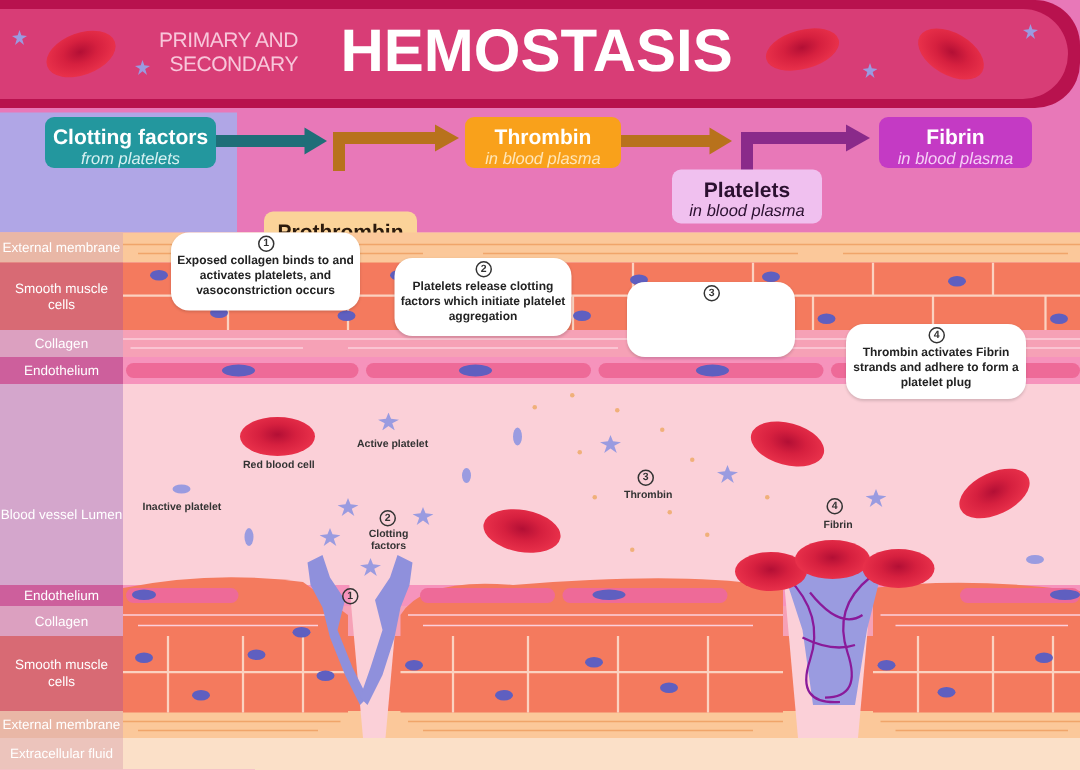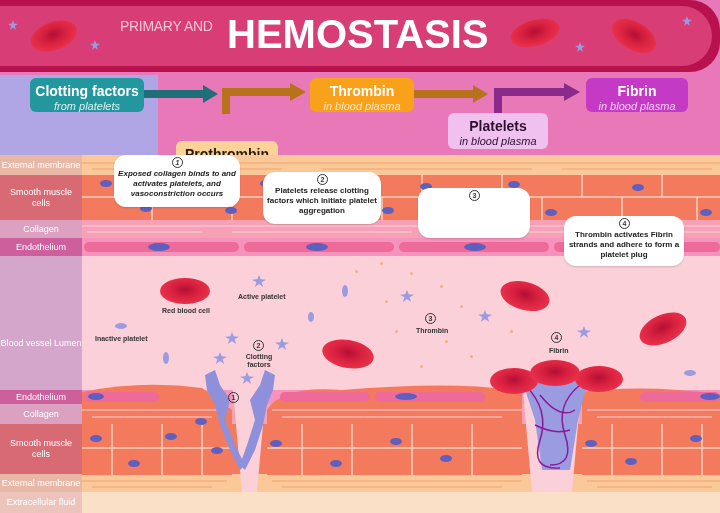--- a/index.html
+++ b/index.html
@@ -4,21 +4,21 @@
 <style>
   * { box-sizing: border-box; margin: 0; padding: 0; }
   body { width: 720px; height: 513px; overflow: hidden; font-family: "Liberation Sans", sans-serif; background: #f4b6c8; position: relative; }
   .abs { position: absolute; }
 
   
   .top-bg { left: 0; top: 0; width: 720px; height: 155px; background: #e878b8; }
   .top-left-bg { left: 0; top: 75px; width: 158px; height: 80px; background: #b0a6e6; }
   .banner-outer { left: 0; top: 0; width: 720px; height: 72px; background: #b8124e; border-radius: 0 30px 30px 0; }
   .banner { left: 0; top: 6px; width: 712px; height: 60px; background: #d83d76; border-radius: 0 30px 30px 0; }
-  .banner-small { left: 120px; top: 18px; color: #f8c6da; font-size: 14px; line-height: 16px; text-align: right; letter-spacing: -0.3px; }
+  .banner-small { left: 106px; top: 18px; color: #f8c6da; font-size: 14px; line-height: 16px; text-align: right; letter-spacing: -0.3px; }
   .banner-title { left: 227px; top: 12px; color: #fff; font-size: 40px; font-weight: bold; letter-spacing: 0px; }
 
   .box { border-radius: 6px; text-align: center; padding-top: 5px; }
   .box .t { font-weight: bold; font-size: 14px; line-height: 16px; }
   .box .s { font-style: italic; font-size: 11px; line-height: 14px; }
   .b-clot { left: 30px; top: 78px; width: 114px; height: 34px; background: #23979e; color: #fff; }
   .b-clot .s { color: #d6f1f2; }
   .b-pro { left: 176px; top: 113px; width: 102px; height: 36px; background: #fbd399; color: #2b1a0c; margin-top: 28px; }
   .b-thr { left: 310px; top: 78px; width: 104px; height: 34px; background: #f9a11b; color: #fff; }
   .b-thr .s { color: #ffe6b8; }
@@ -67,20 +67,21 @@
 <div class="abs top-bg"></div>
 <div class="abs top-left-bg"></div>
 
 <div class="abs banner-outer"></div>
 <div class="abs banner"></div>
 <div class="abs rbc" style="left:30px;top:22px;width:48px;height:28px;transform:rotate(-20deg);"></div>
 <div class="abs plat" style="left:8px;top:20px;"></div>
 <div class="abs plat" style="left:90px;top:40px;"></div>
 <div class="abs banner-small">
   <div>PRIMARY AND</div>
+  <div>SECONDARY</div>
 </div>
 <div class="abs banner-title">HEMOSTASIS</div>
 <div class="abs rbc" style="left:510px;top:20px;width:50px;height:26px;transform:rotate(-15deg);"></div>
 <div class="abs plat" style="left:575px;top:42px;"></div>
 <div class="abs rbc" style="left:610px;top:22px;width:48px;height:28px;transform:rotate(30deg);"></div>
 <div class="abs plat" style="left:682px;top:16px;"></div>
 
 <svg class="abs" style="left:0;top:72px;" width="720" height="85">
   <path d="M144 22 L205 22" stroke="#1f6e78" stroke-width="8" fill="none"></path>
   <polygon points="203,13 218,22 203,31" fill="#1f6e78"></polygon>
@@ -230,21 +231,21 @@
 <div class="abs lbl-col l-sm1">Smooth muscle cells</div>
 <div class="abs lbl-col l-col1">Collagen</div>
 <div class="abs lbl-col l-endo1">Endothelium</div>
 <div class="abs lbl-col l-lumen">Blood vessel Lumen</div>
 <div class="abs lbl-col l-endo2">Endothelium</div>
 <div class="abs lbl-col l-col2">Collagen</div>
 <div class="abs lbl-col l-sm2">Smooth muscle cells</div>
 <div class="abs lbl-col l-ext2">External membrane</div>
 <div class="abs lbl-col l-ecf">Extracellular fluid</div>
 
-<div class="abs callout" style="left:114px;top:155px;width:126px;height:52px;font-style:italic;">
+<div class="abs callout" style="left:114px;top:155px;width:126px;height:52px;">
   <div class="num">1</div>
   <div>Exposed collagen binds to and activates platelets, and vasoconstriction occurs</div>
 </div>
 <div class="abs callout" style="left:263px;top:172px;width:118px;height:52px;">
   <div class="num">2</div>
   <div>Platelets release clotting factors which initiate platelet aggregation</div>
 </div>
 <div class="abs callout" style="left:418px;top:188px;width:112px;height:50px;">
   <div class="num">3</div>
 </div>

